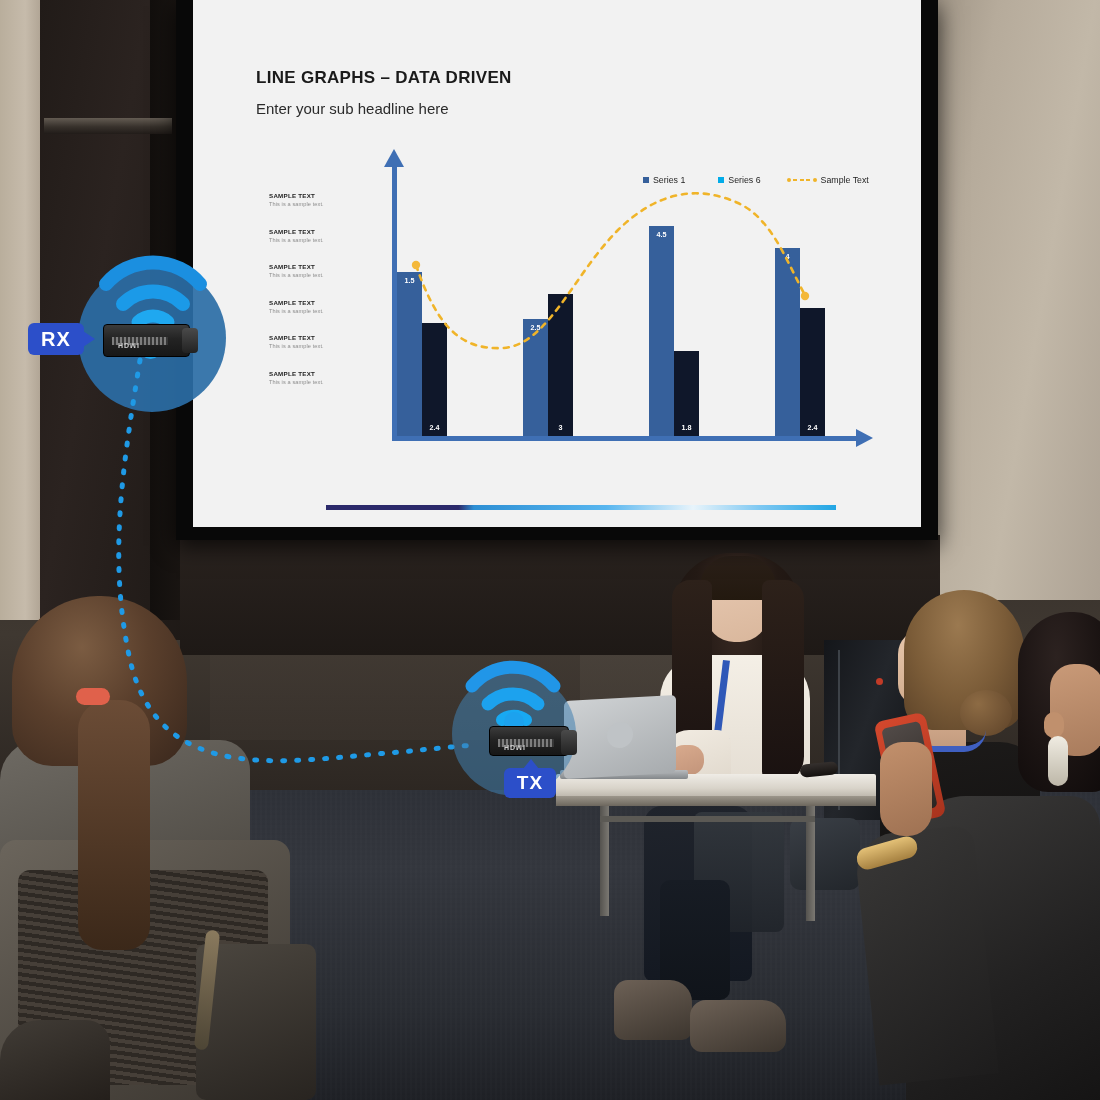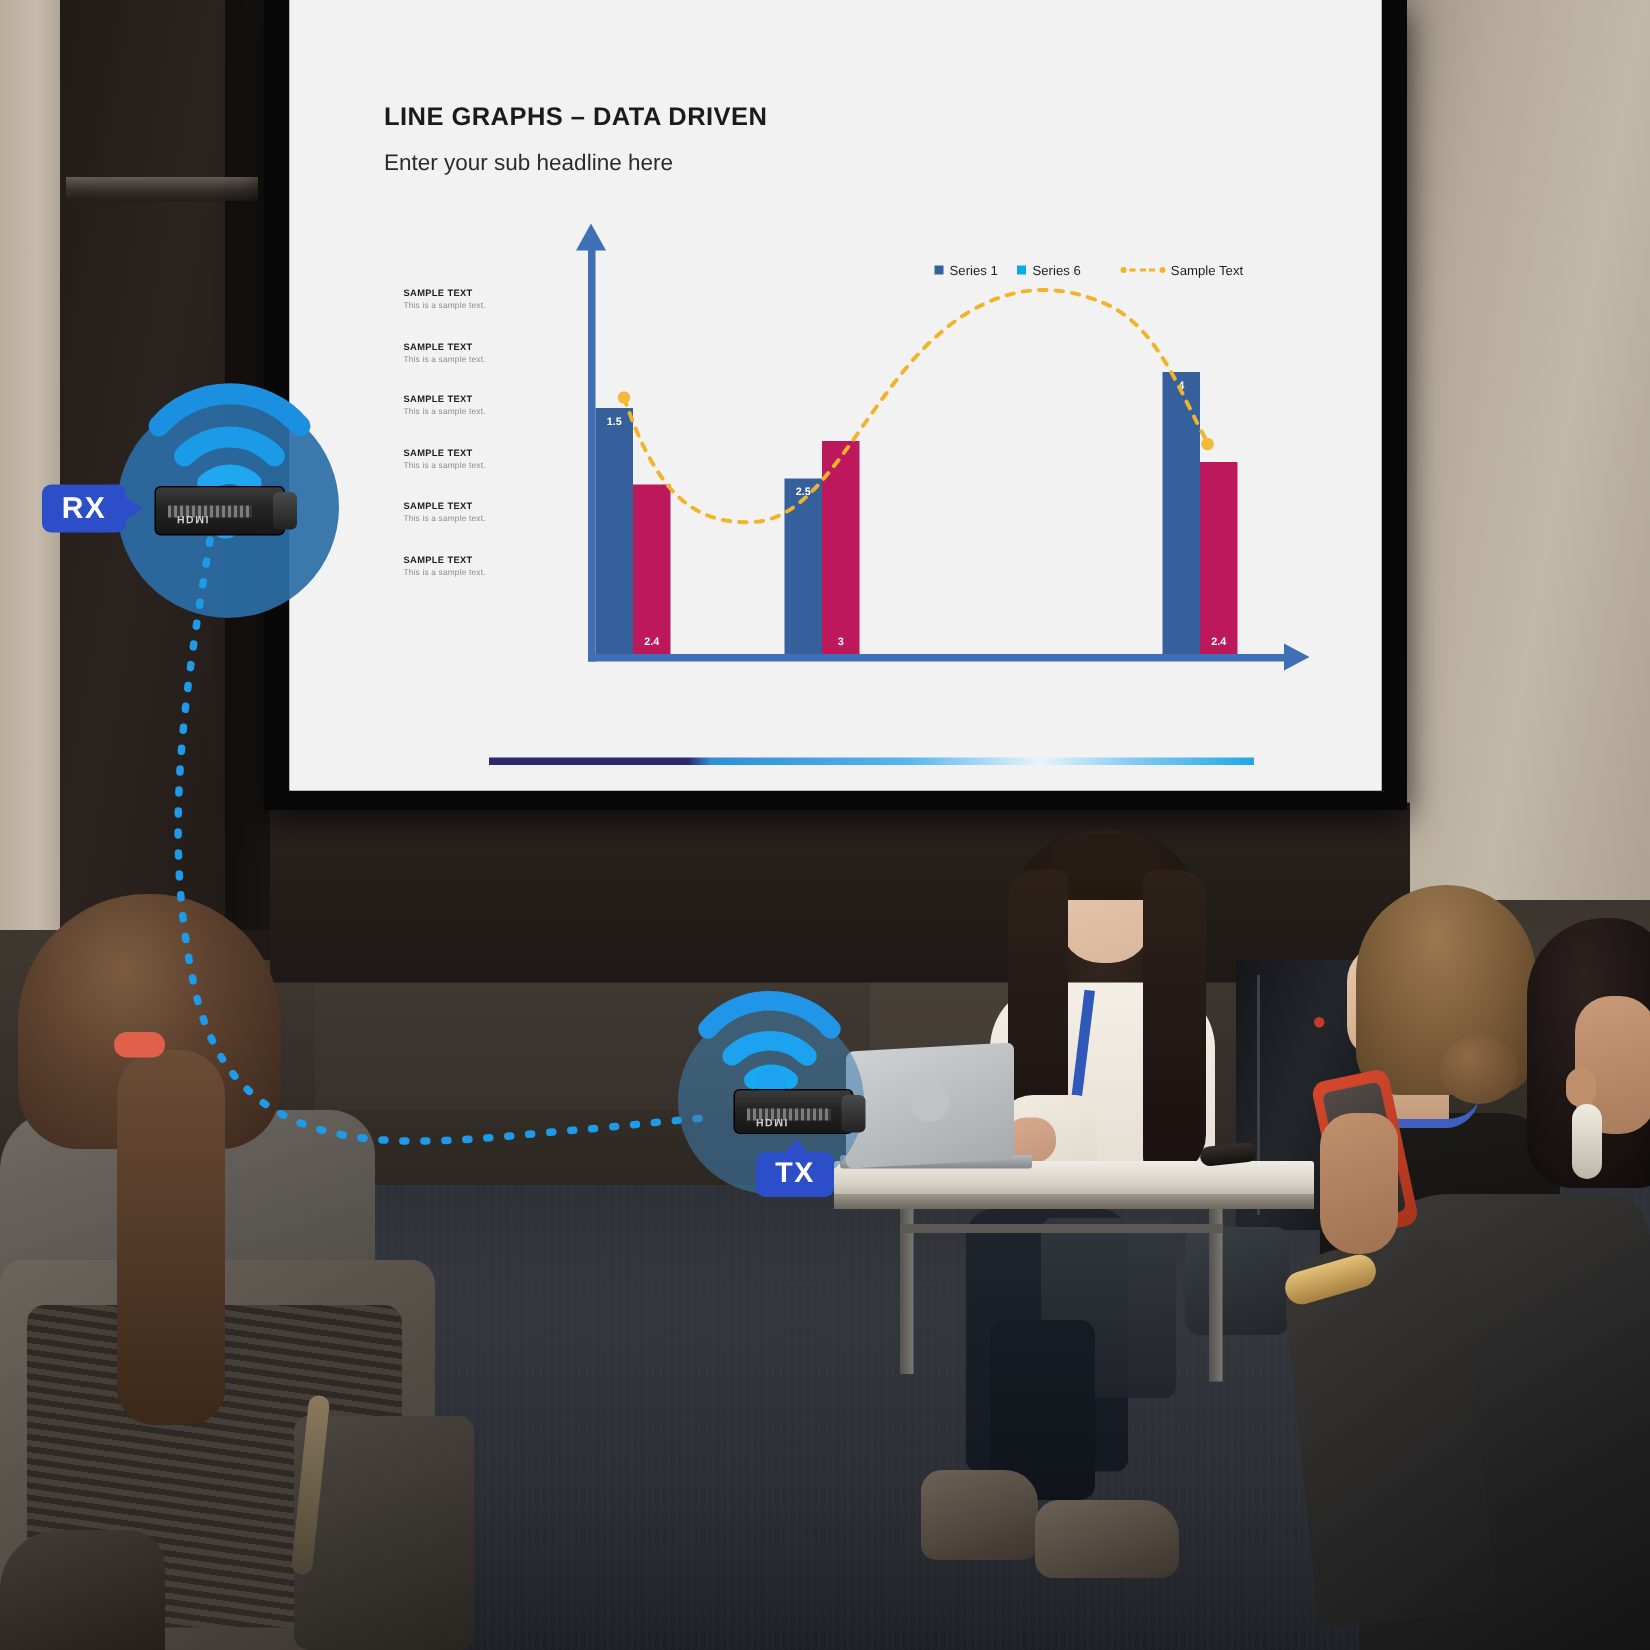--- a/index.html
+++ b/index.html
@@ -47,41 +47,41 @@
     color:#1b1b1b;letter-spacing:.3px;white-space:nowrap;}
   .slide-sub{position:absolute;left:63px;top:100px;font-size:15px;color:#2b2b2b;white-space:nowrap;}
 
   .bullets{position:absolute;left:76px;top:192px;width:86px;}
   .bullet{margin-bottom:20.5px;}
   .bullet-h{font-size:6.2px;font-weight:bold;color:#1d1d1d;letter-spacing:.25px;}
   .bullet-p{font-size:5.6px;color:#8d8d8d;margin-top:2px;letter-spacing:.1px;}
 
   .chart{position:absolute;left:175px;top:155px;width:505px;height:300px;}
   .legend{position:absolute;left:255px;top:20px;display:flex;align-items:center;gap:13px;}
-  .lg-item{display:flex;align-items:center;gap:4px;font-size:8.8px;color:#1f1f1f;white-space:nowrap;}
+  .lg-item{display:flex;align-items:center;gap:4px;font-size:8.8px;color:#1f1f1f;white-space:nowrap;margin-left:20px;}
   .lg-sw{width:6px;height:6px;display:inline-block;}
   .lg-line{display:flex;align-items:center;gap:2.5px;}
   .lg-dot{width:4px;height:4px;border-radius:50%;background:#f0b429;display:inline-block;}
   .lg-dash{width:4px;height:1.6px;background:#f0b429;display:inline-block;}
 
   .axis-y{position:absolute;left:24px;top:8px;width:5px;height:278px;background:#3f6fb4;}
   .axis-y-arrow{position:absolute;left:16px;top:-6px;width:0;height:0;
     border-left:10.5px solid transparent;border-right:10.5px solid transparent;border-bottom:18px solid #3f6fb4;}
   .axis-x{position:absolute;left:24px;top:281px;width:466px;height:5px;background:#3f6fb4;}
   .axis-x-arrow{position:absolute;left:488px;top:274px;width:0;height:0;
     border-top:9.5px solid transparent;border-bottom:9.5px solid transparent;border-left:17px solid #3f6fb4;}
 
   .bars{position:absolute;left:29px;top:8px;width:450px;height:273px;}
   .grp{position:absolute;bottom:0;height:100%;}
   .bar{position:absolute;bottom:0;width:25px;}
   .bar .lbl{position:absolute;left:0;width:100%;text-align:center;color:#fff;
     font-size:7.2px;font-weight:bold;}
   .bar.s1{background:#36609b;}
   .bar.s1 .lbl{top:4px;}
-  .bar.s2{background:#be185d;left:25px;}
+  .bar.s2{background:#0f172a;left:25px;}
   .bar.s2 .lbl{bottom:4px;}
 
   .sparkline{position:absolute;left:0;top:0;width:505px;height:300px;pointer-events:none;}
 
   .slide-bar{position:absolute;left:133px;top:505px;width:510px;height:5px;
     background:linear-gradient(90deg,#2c2a6b 0%,#2c2a6b 26%,#2d8fd4 29%,#58b6ef 55%,#e8f4fb 72%,#7ec8f2 85%,#22a6e4 100%);}
 
   
   .person{position:absolute;}
 
@@ -395,20 +395,28 @@
 
           <div class="grp" style="left:126px;width:56px">
             <div class="bar s1" style="height:43.0%;left:0">
               <span class="lbl">2.5</span>
             </div>
             <div class="bar s2" style="height:52.0%">
               <span class="lbl">3</span>
             </div>
           </div>
 
+          <div class="grp" style="left:252px;width:56px">
+            <div class="bar s1" style="height:77.0%;left:0">
+              <span class="lbl">4.5</span>
+            </div>
+            <div class="bar s2" style="height:31.0%">
+              <span class="lbl">1.8</span>
+            </div>
+          </div>
 
           <div class="grp" style="left:378px;width:56px">
             <div class="bar s1" style="height:69.0%;left:0">
               <span class="lbl">4</span>
             </div>
             <div class="bar s2" style="height:47.0%">
               <span class="lbl">2.4</span>
             </div>
           </div>
         </div>

